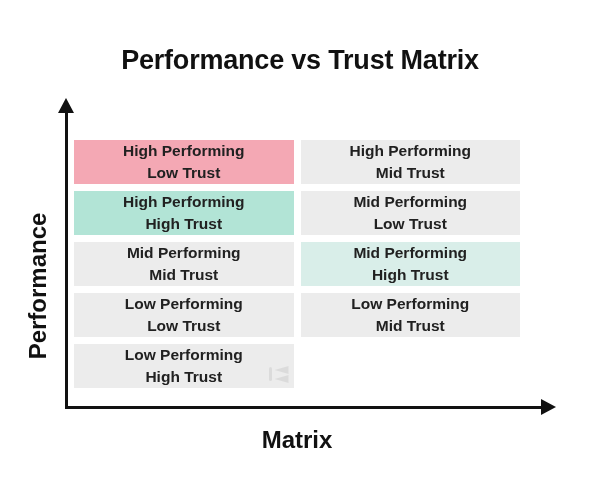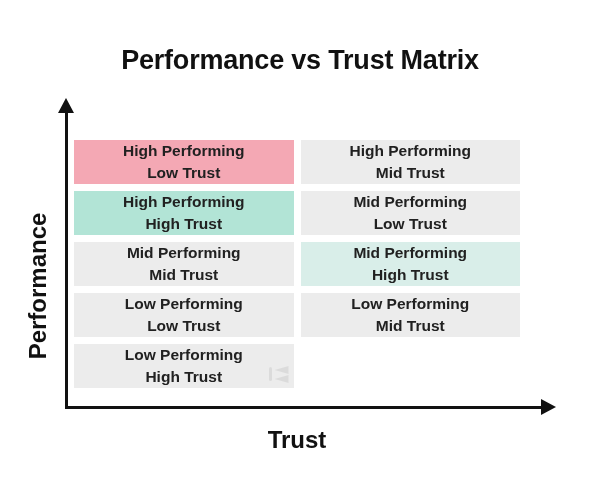--- a/index.html
+++ b/index.html
@@ -139,21 +139,21 @@
 <div class="canvas">
 
   <div class="title">Performance vs Trust Matrix</div>
 
   <div class="y-axis-arrow"></div>
   <div class="y-axis-line"></div>
   <div class="x-axis-line"></div>
   <div class="x-axis-arrow"></div>
 
   <div class="y-axis-label">Performance</div>
-  <div class="x-axis-label">Trust</div>
+  <div class="x-axis-label">Matrix</div>
 
   <div class="grid">
 
     <div class="cell" style="background: rgb(244, 168, 180); color: rgb(33, 33, 33);">
       <span>High Performing</span>
       <span>Low Trust</span>
     </div>
     <div class="cell" style="background: rgb(236, 236, 236); color: rgb(33, 33, 33);">
       <span>High Performing</span>
       <span>Mid Trust</span>

